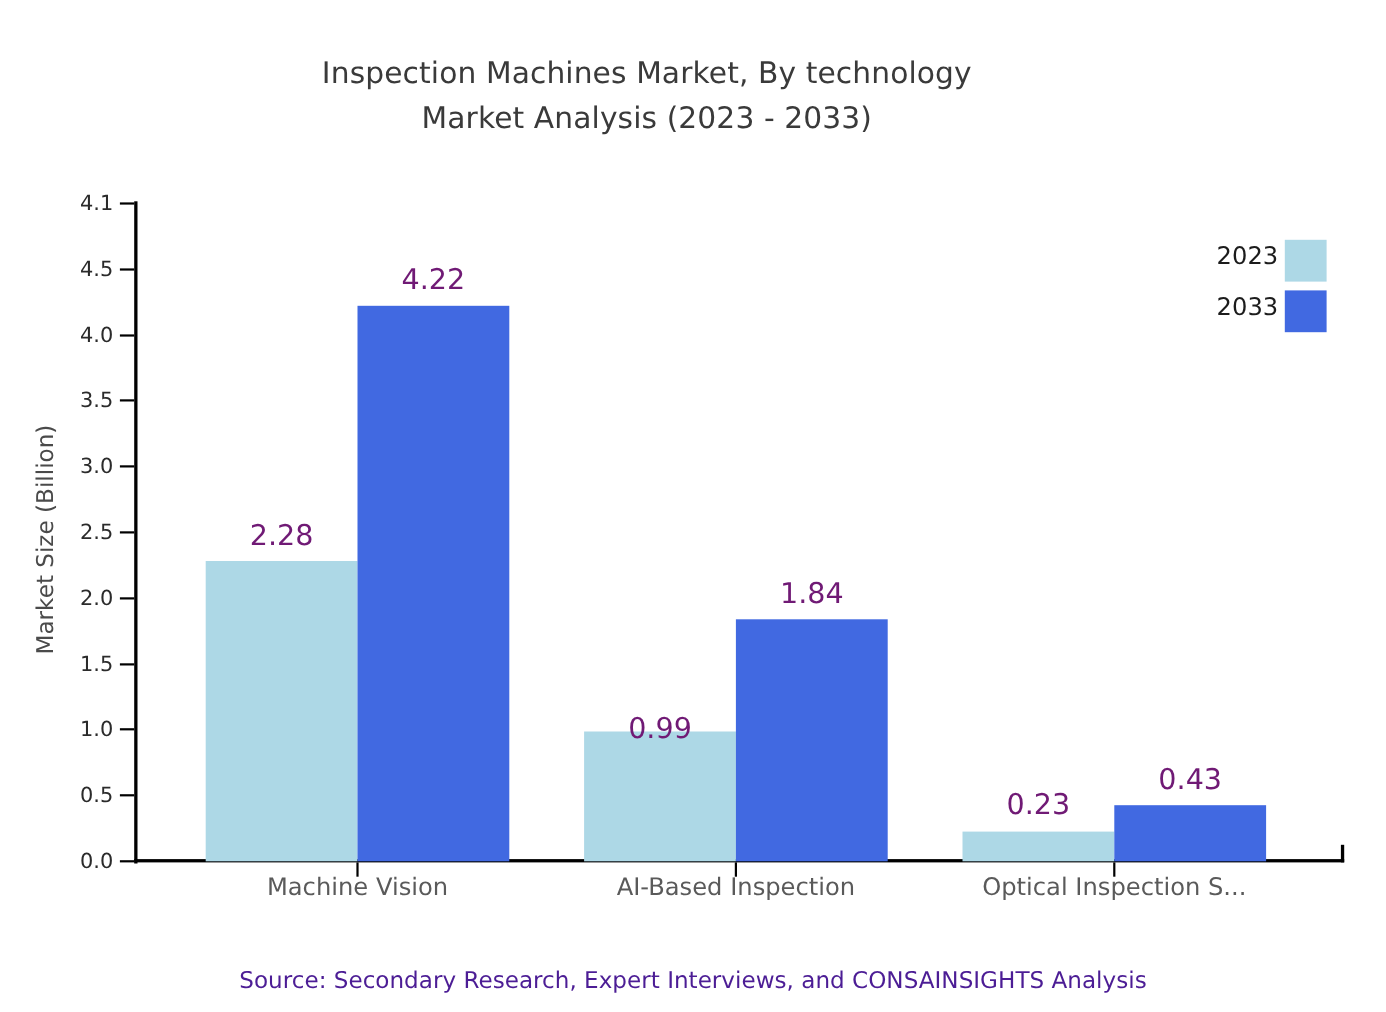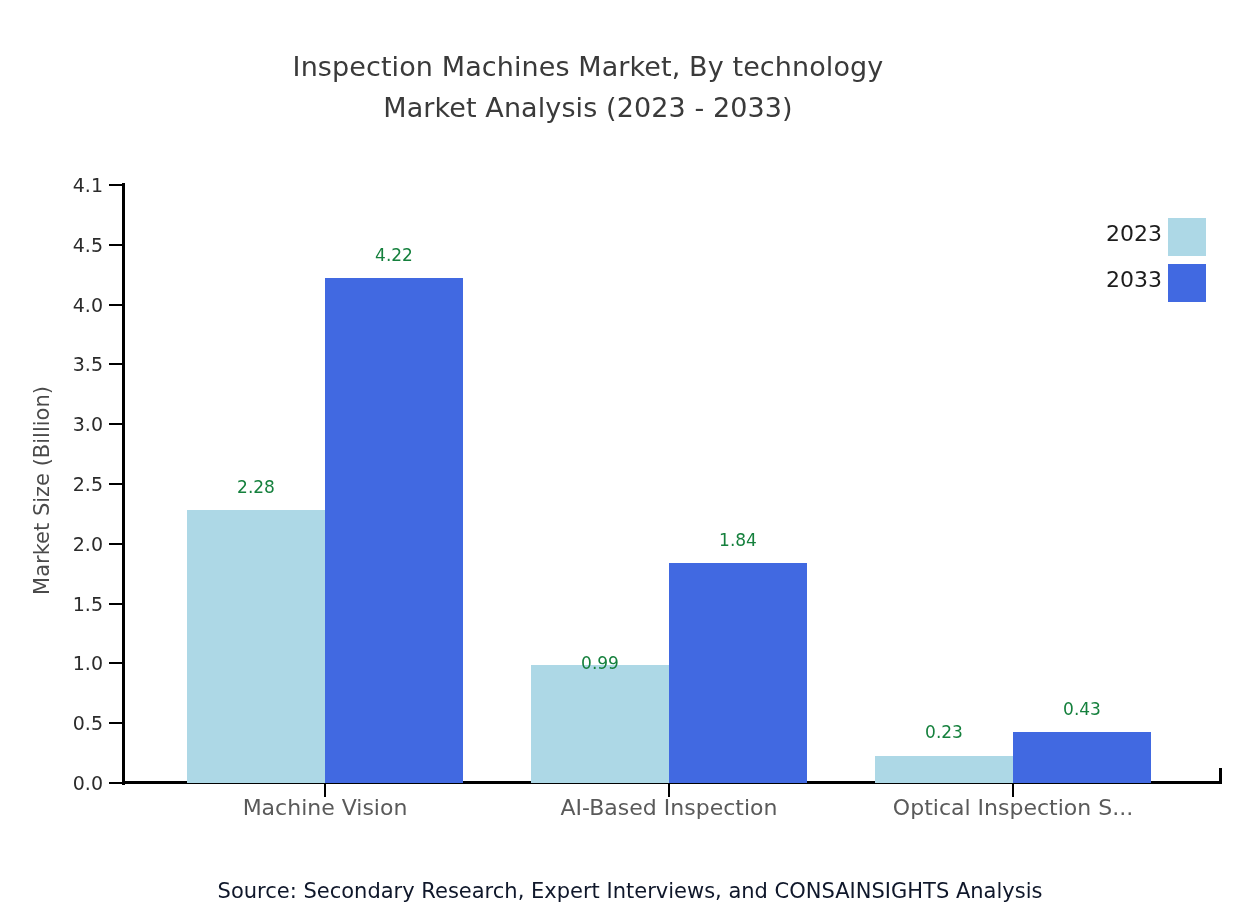--- a/index.html
+++ b/index.html
@@ -117,22 +117,22 @@
     white-space: nowrap;
   }
 
   
   .bar {
     position: absolute;
     bottom: 0;
   }
   .bar-value {
     position: absolute;
-    color: #15803d;
-    font-size: 17px;
+    color: #701a75;
+    font-size: 26px;
     line-height: 21px;
     text-align: center;
     white-space: nowrap;
     transform: translateX(-50%);
   }
 
   
   #legend {
     position: absolute;
     left: 1076px;
@@ -164,21 +164,21 @@
     height: 38px;
   }
 
   
   #source-note {
     position: absolute;
     left: 0;
     top: 878px;
     width: 1260px;
     text-align: center;
-    color: #0f172a;
+    color: #4c1d95;
     font-size: 21px;
     line-height: 26px;
   }
 </style>
 </head>
 <body>
 
 <div id="chart-title">Inspection Machines Market, By technology
 Market Analysis (2023 - 2033)</div>
 

